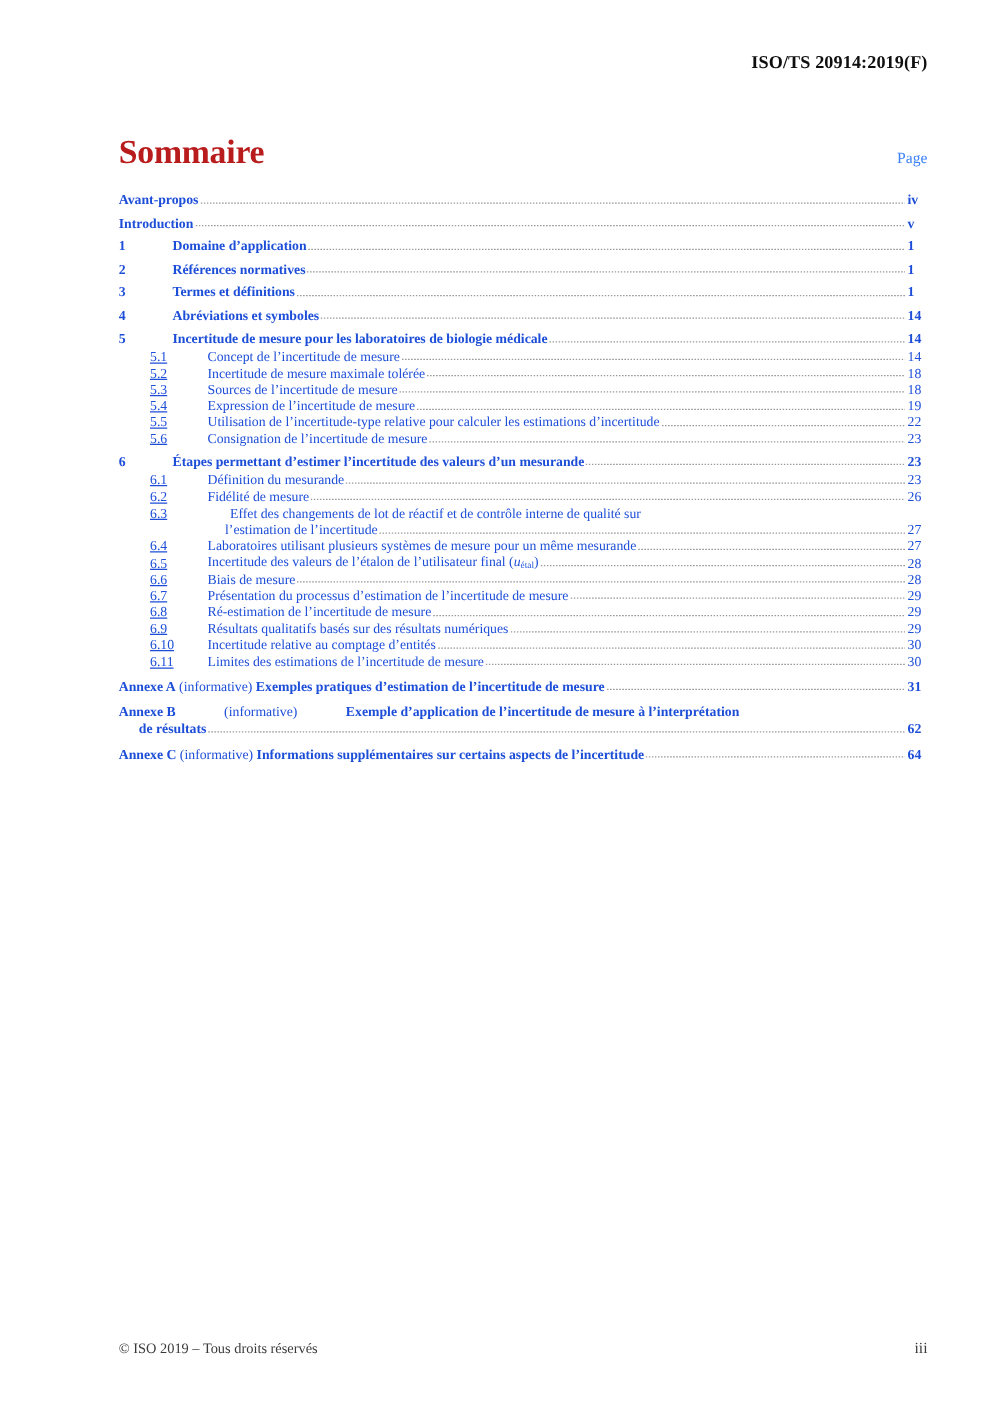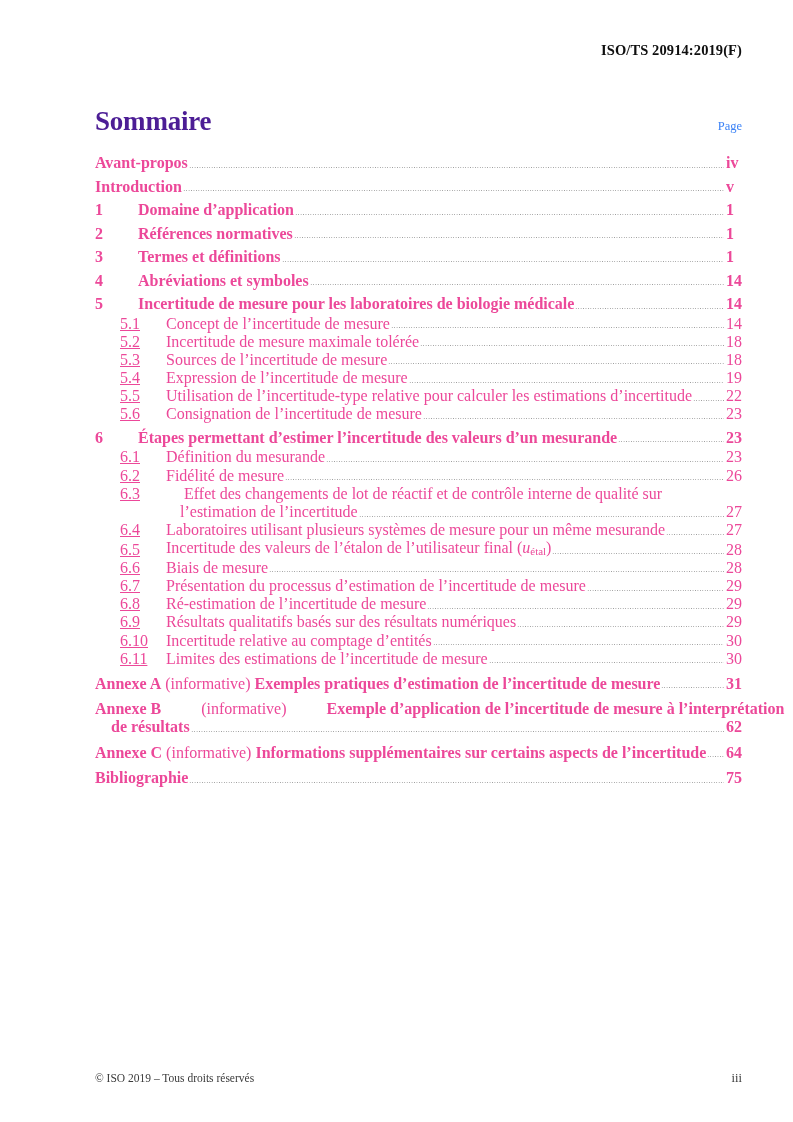--- a/index.html
+++ b/index.html
@@ -38,43 +38,43 @@
     right: 51px;
     display: flex;
     align-items: baseline;
     justify-content: space-between;
   }
   .toc-title {
     font-family: "Liberation Serif", serif;
     font-weight: bold;
     font-size: 27px;
     letter-spacing: -0.2px;
-    color: #4c1d95;
+    color: #b91c1c;
   }
   .page-label {
     font-family: "Liberation Serif", serif;
     font-size: 12.5px;
     color: #3b82f6;
   }
 
   
   .toc {
     position: absolute;
     top: 155px;
     left: 95px;
     width: 648px;
   }
 
   .toc-entry {
     display: flex;
     align-items: flex-end;
     width: 100%;
-    font-size: 16px;
+    font-size: 11px;
     line-height: 1.0;
-    color: #ec4899;
+    color: #1d4ed8;
   }
 
   
   .toc-entry.lvl0 { margin-bottom: 7.5px; }
   .toc-entry.lvl1 { margin-bottom: 7.5px; }
   .toc-entry.lvl2 { margin-bottom: 2.2px; }
   .toc-entry.annexe { margin-bottom: 9.5px; }
 
   .num {
     flex: 0 0 auto;
@@ -396,25 +396,20 @@
     <div class="toc-entry annexe">
       <span class="annexe-head">Annexe C</span>
       <span class="annexe-sp">&nbsp;</span>
       <span class="annexe-info">(informative)</span>
       <span class="annexe-sp">&nbsp;</span>
       <span class="annexe-title">Informations supplémentaires sur certains aspects de l’incertitude</span>
       <span class="dots"></span>
       <span class="pg bold">64</span>
     </div>
 
-    <div class="toc-entry annexe">
-      <span class="annexe-head">Bibliographie</span>
-      <span class="dots"></span>
-      <span class="pg bold">75</span>
-    </div>
 
   </div>
 
   <div class="footer">
     <span>© ISO 2019 – Tous droits réservés</span>
     <span class="fnum">iii</span>
   </div>
 
 </div>
 

